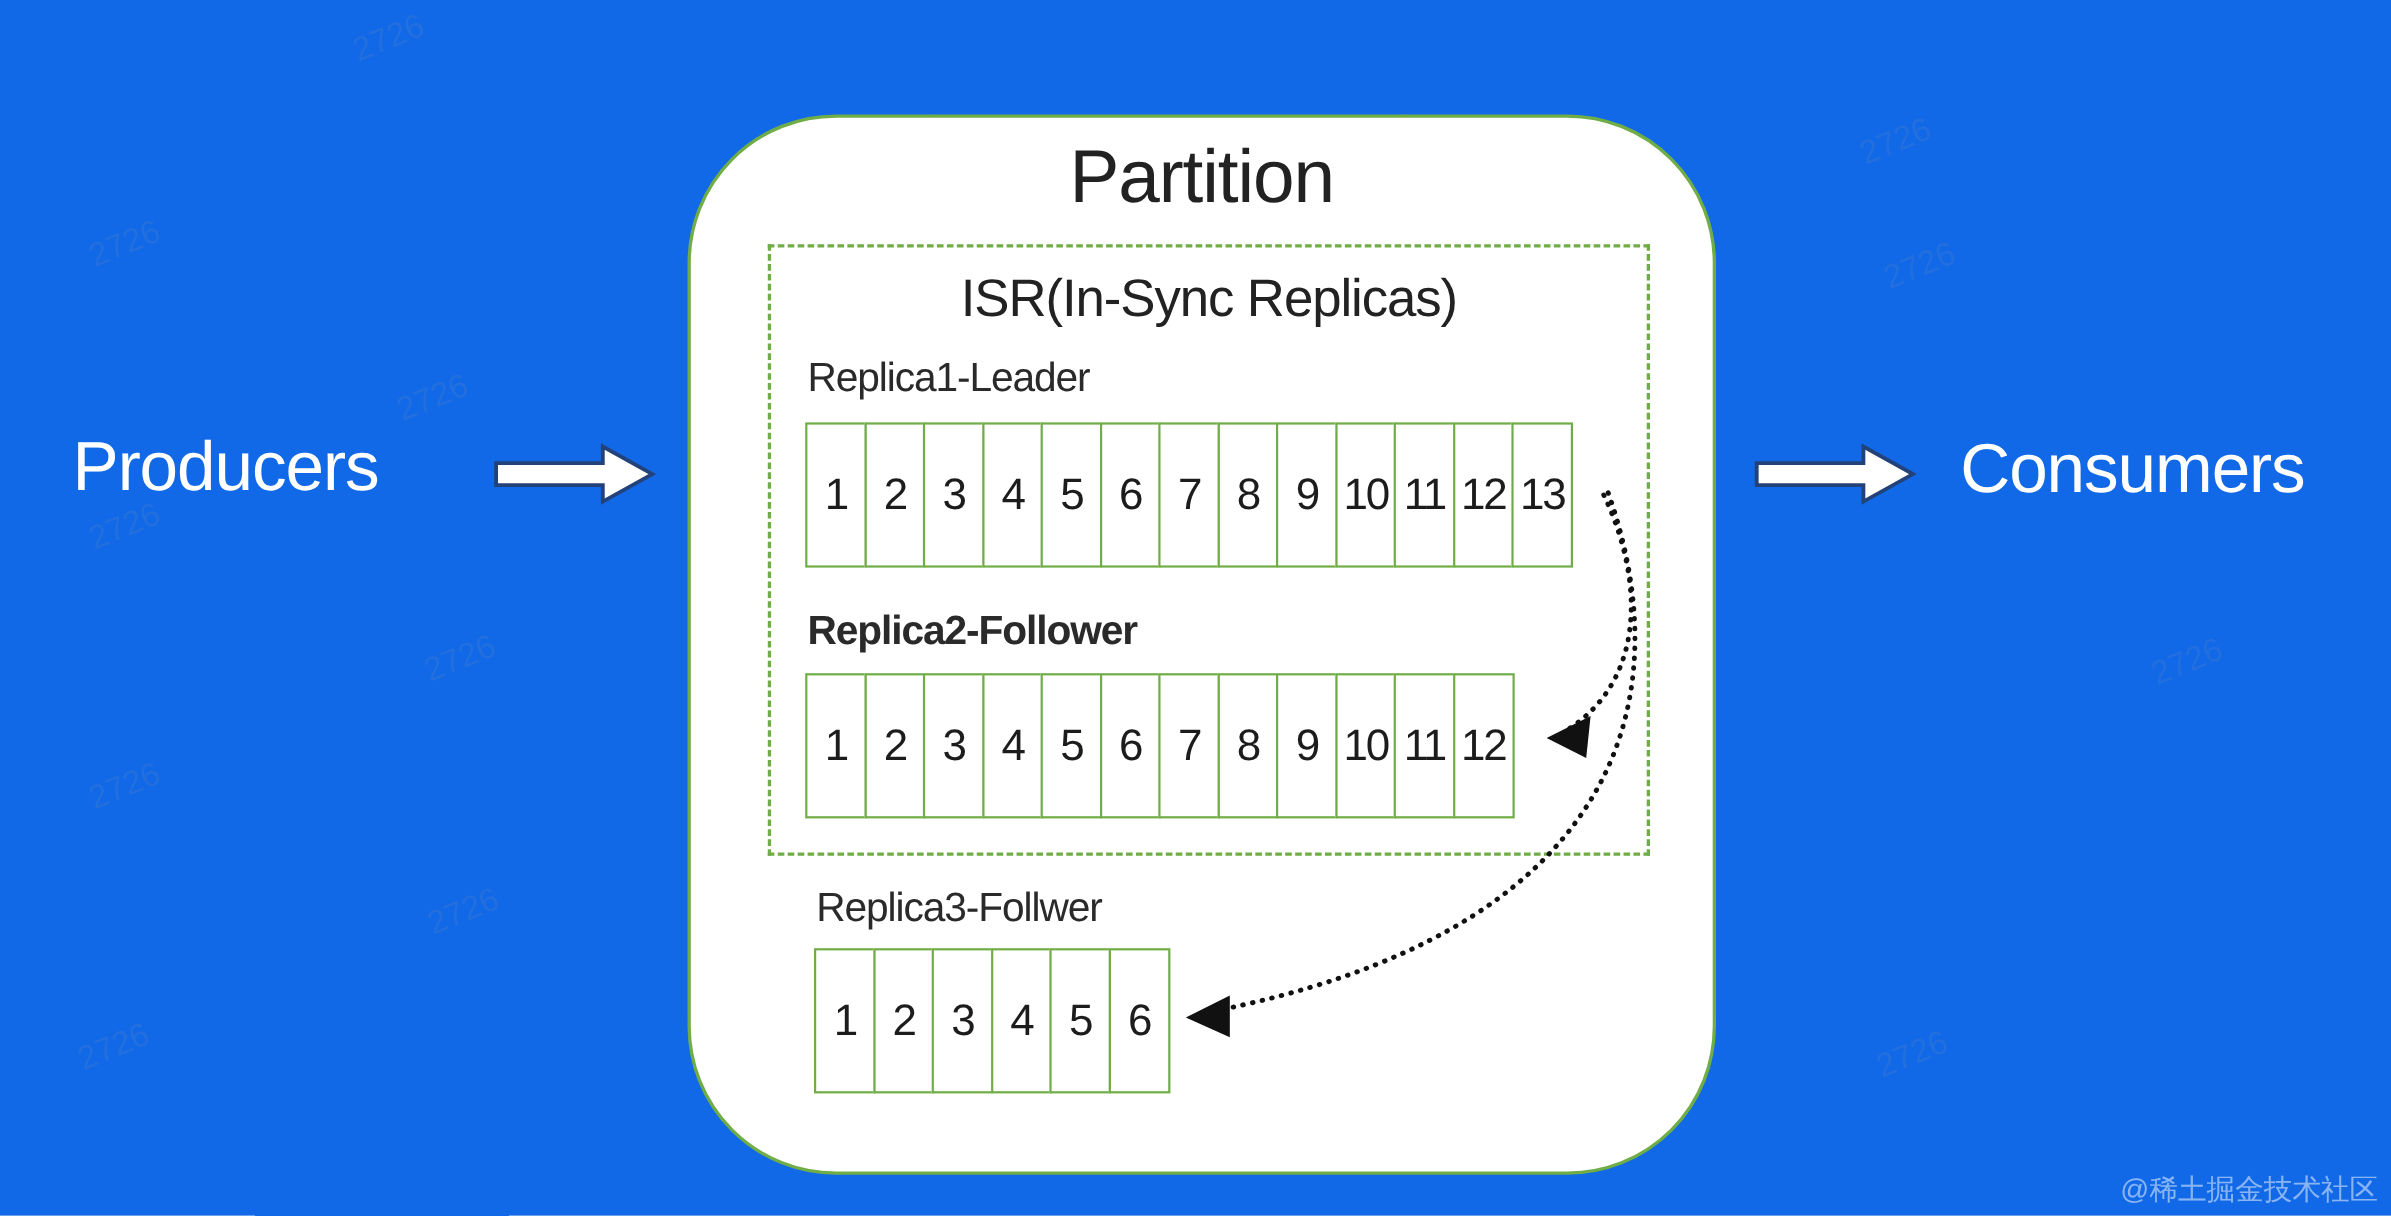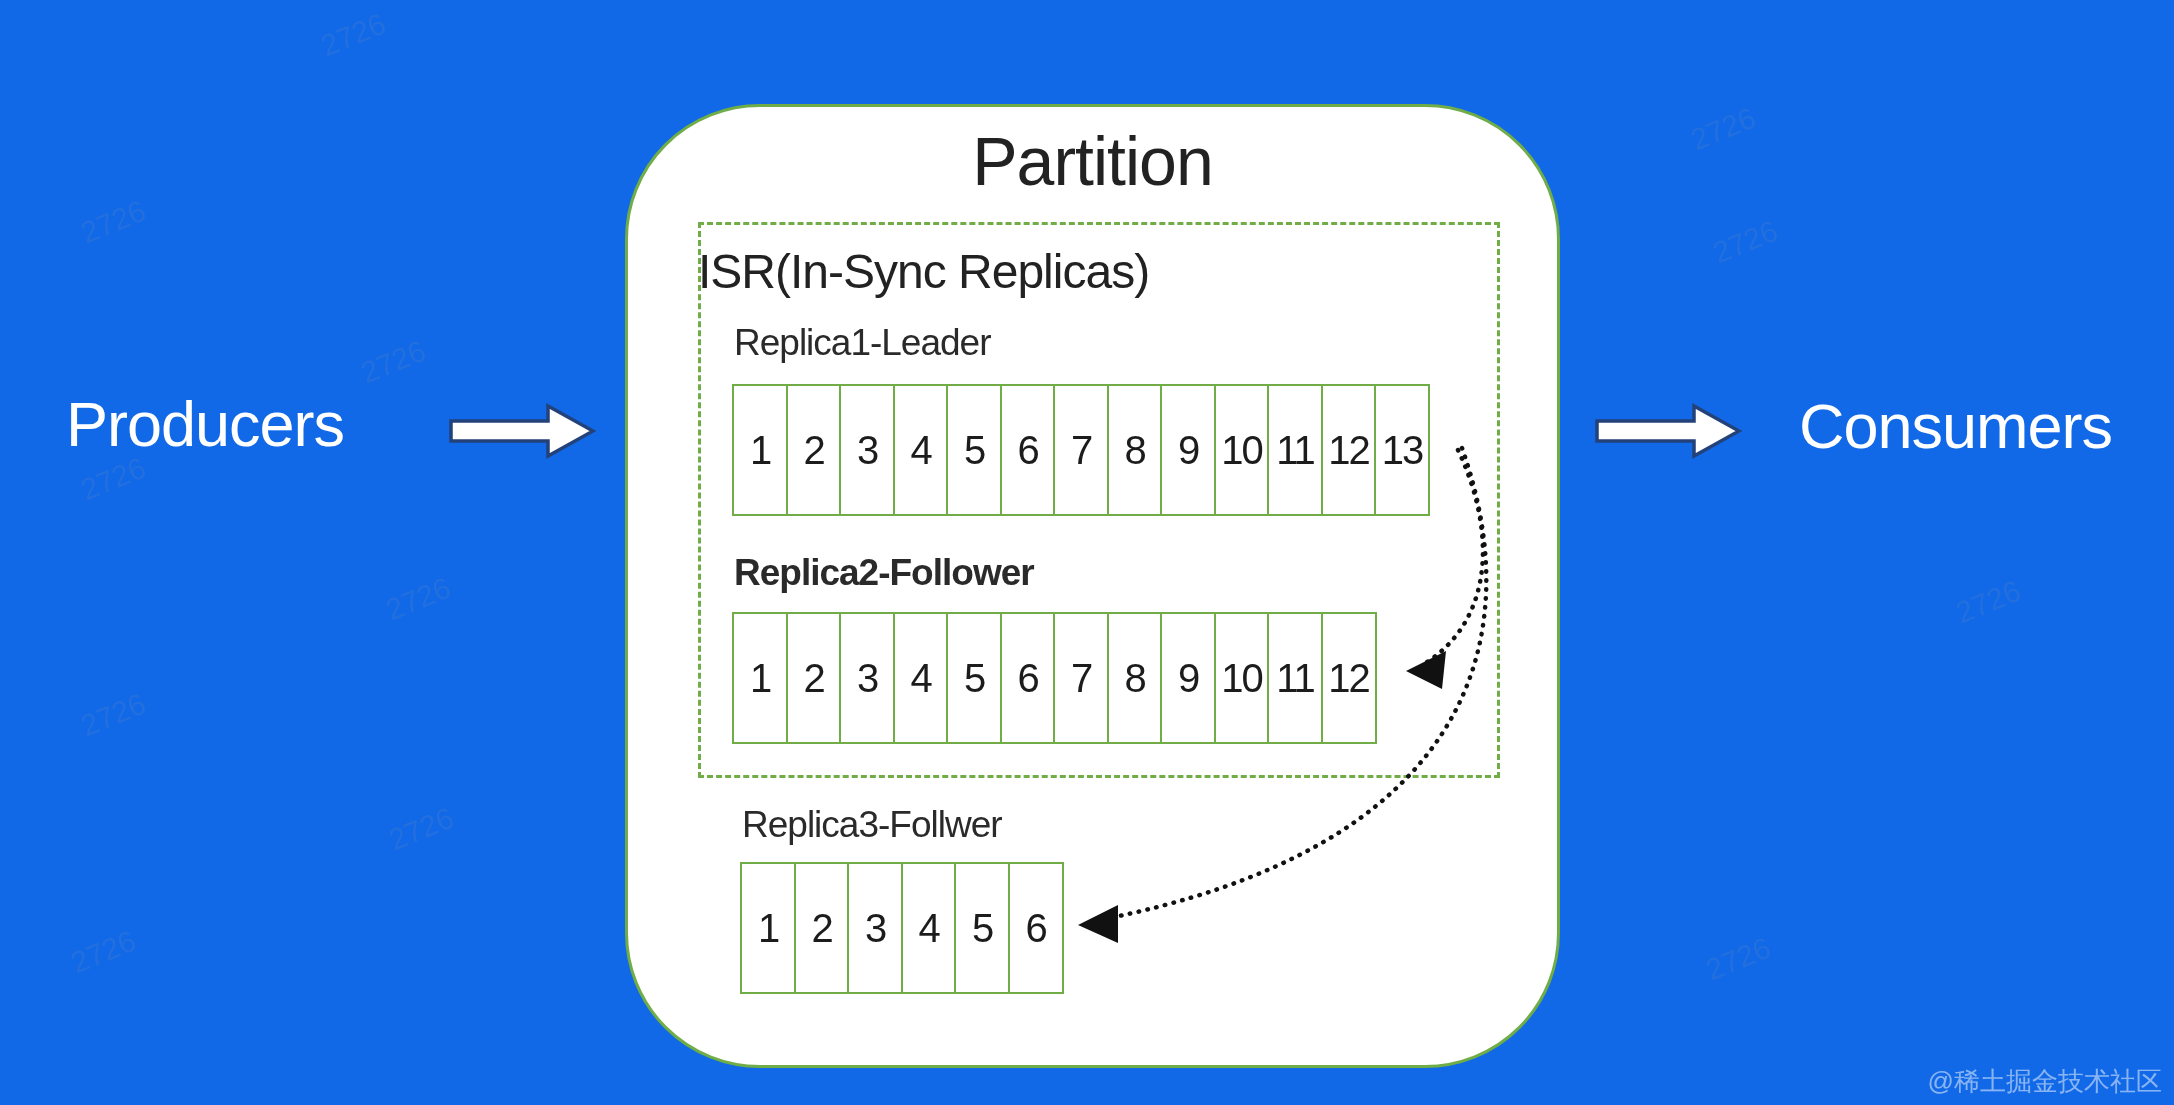--- a/index.html
+++ b/index.html
@@ -38,21 +38,21 @@
     position: absolute;
     left: 698px; top: 222px;
     width: 802px; height: 556px;
     border: 3px dashed #70AD47;
     box-sizing: border-box;
   }
   .isr-title {
     position: absolute;
     left: 698px; top: 244px;
     width: 802px;
-    text-align: left;
+    text-align: center;
     font-size: 48px;
     font-weight: 400;
     color: #222222;
     letter-spacing: -1px;
   }
   
   .replica-label {
     position: absolute;
     font-size: 37px;
     font-weight: 400;
@@ -87,21 +87,21 @@
   
   .side-label {
     position: absolute;
     color: #ffffff;
     font-size: 63px;
     font-weight: 400;
     letter-spacing: -1px;
     white-space: nowrap;
   }
   #producers-label { left: 40px;  top: 388px; width: 330px; text-align: center; }
-  #consumers-label { left: 1782px; top: 390px; width: 330px; text-align: right; }
+  #consumers-label { left: 1782px; top: 390px; width: 330px; text-align: left; }
   
   .block-arrow {
     position: absolute;
     width: 148px; height: 58px;
   }
   #producer-arrow { left: 448px;  top: 402px; }
   #consumer-arrow { left: 1594px; top: 402px; }
   
   #sync-overlay {
     position: absolute;

